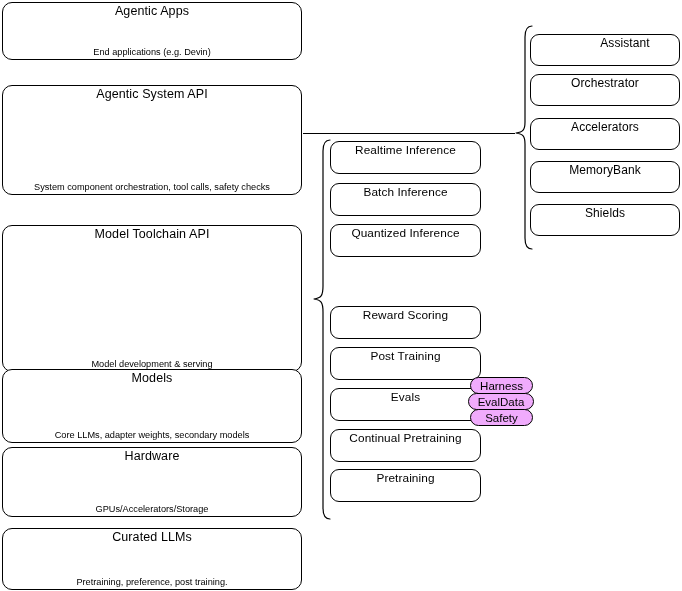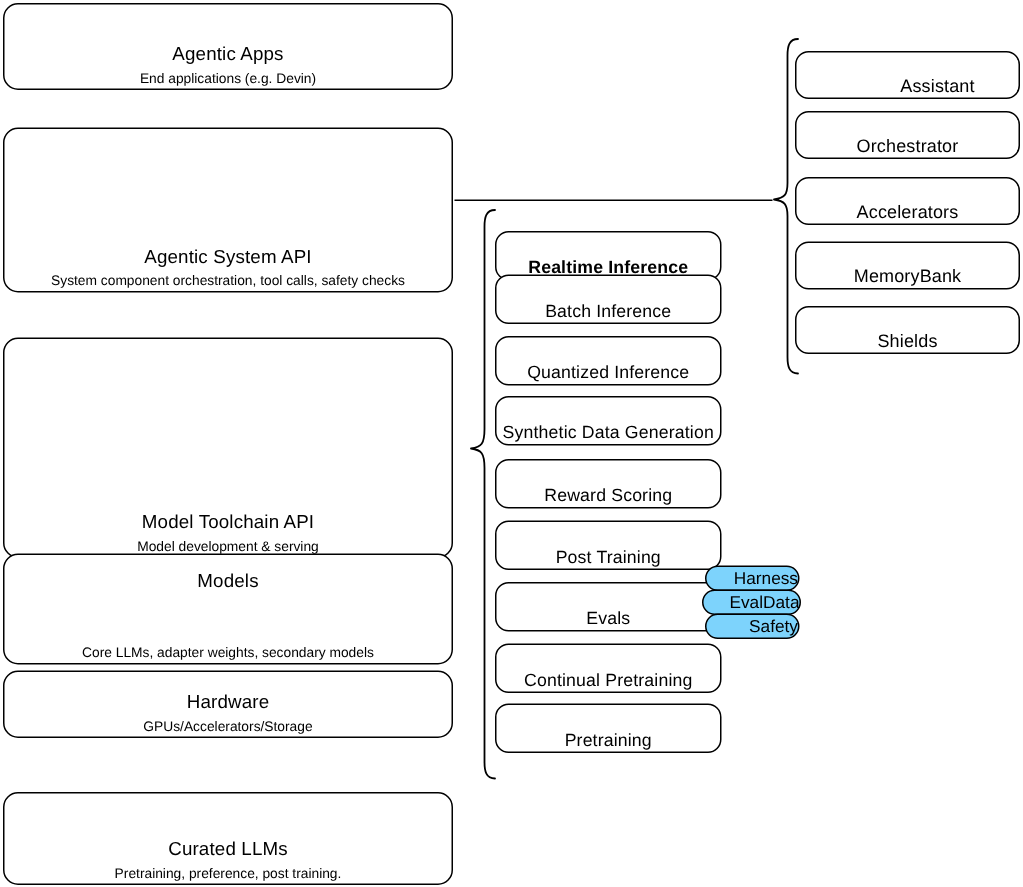--- a/index.html
+++ b/index.html
@@ -22,21 +22,21 @@
   
   .box {
     position: absolute;
     box-sizing: border-box;
     border: 1.2px solid #000000;
     border-radius: 10px;
     background: #ffffff;
     display: flex;
     flex-direction: column;
     align-items: center;
-    justify-content: flex-end;
+    justify-content: space-between;
     text-align: center;
     color: #000000;
   }
   .box .title {
     font-size: 12.5px;
     line-height: 16px;
     letter-spacing: 0.1px;
     white-space: nowrap;
   }
   .box .subtitle {
@@ -66,24 +66,24 @@
     border-radius: 9px;
   }
   .right-box .title { font-size: 12px; }
 
   
   .pill {
     position: absolute;
     box-sizing: border-box;
     border: 1.2px solid #000000;
     border-radius: 999px;
-    background: #7dd3fc;
+    background: #f0abfc;
     display: flex;
     align-items: center;
-    justify-content: flex-end;
+    justify-content: center;
     font-size: 11.5px;
     color: #000000;
     white-space: nowrap;
     z-index: 5;
   }
 
   
   .hline {
     position: absolute;
     height: 0;
@@ -121,47 +121,44 @@
   <div class="box layer-box" style="top:225px;height:147px;">
     <div class="title">Model Toolchain API</div>
     <div class="subtitle">Model development &amp; serving</div>
   </div>
 
   <div class="box layer-box" style="top:369px;height:74px;gap:32px;">
     <div class="title">Models</div>
     <div class="subtitle">Core LLMs, adapter weights, secondary models</div>
   </div>
 
-  <div class="box layer-box" style="top:447px;height:45px;">
+  <div class="box layer-box" style="top:447px;height:70px;">
     <div class="title">Hardware</div>
     <div class="subtitle">GPUs/Accelerators/Storage</div>
   </div>
 
   <div class="box layer-box" style="top:528px;height:62px;">
     <div class="title">Curated LLMs</div>
     <div class="subtitle">Pretraining, preference, post training.</div>
   </div>
 
   <div class="hline" style="left:303px;top:133px;width:212px;"></div>
 
   <svg class="brace" style="left:310px;top:138px;" width="22" height="385" viewBox="0 0 22 385">
     <path d="M20,2 C14,2 13,7 13,13 L13,148 C13,158 11,160 4,161 C11,162 13,164 13,174 L13,370 C13,376 14,381 20,381"></path>
   </svg>
 
-  <div class="box mid-box" style="top:154px;font-weight:bold;">
+  <div class="box mid-box" style="top:141px;">
     <div class="title">Realtime Inference</div>
   </div>
   <div class="box mid-box" style="top:183px;">
     <div class="title">Batch Inference</div>
   </div>
   <div class="box mid-box" style="top:224px;">
     <div class="title">Quantized Inference</div>
-  </div>
-  <div class="box mid-box" style="top:264px;">
-    <div class="title">Synthetic Data Generation</div>
   </div>
   <div class="box mid-box" style="top:306px;">
     <div class="title">Reward Scoring</div>
   </div>
   <div class="box mid-box" style="top:347px;">
     <div class="title">Post Training</div>
   </div>
   <div class="box mid-box" style="top:388px;">
     <div class="title">Evals</div>
   </div>

